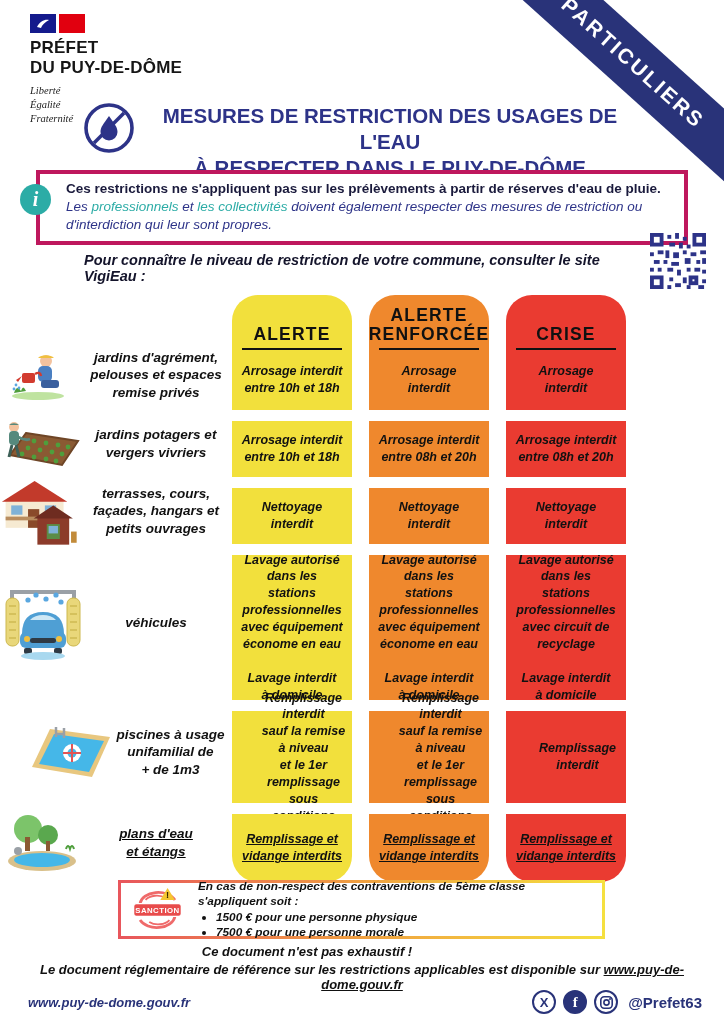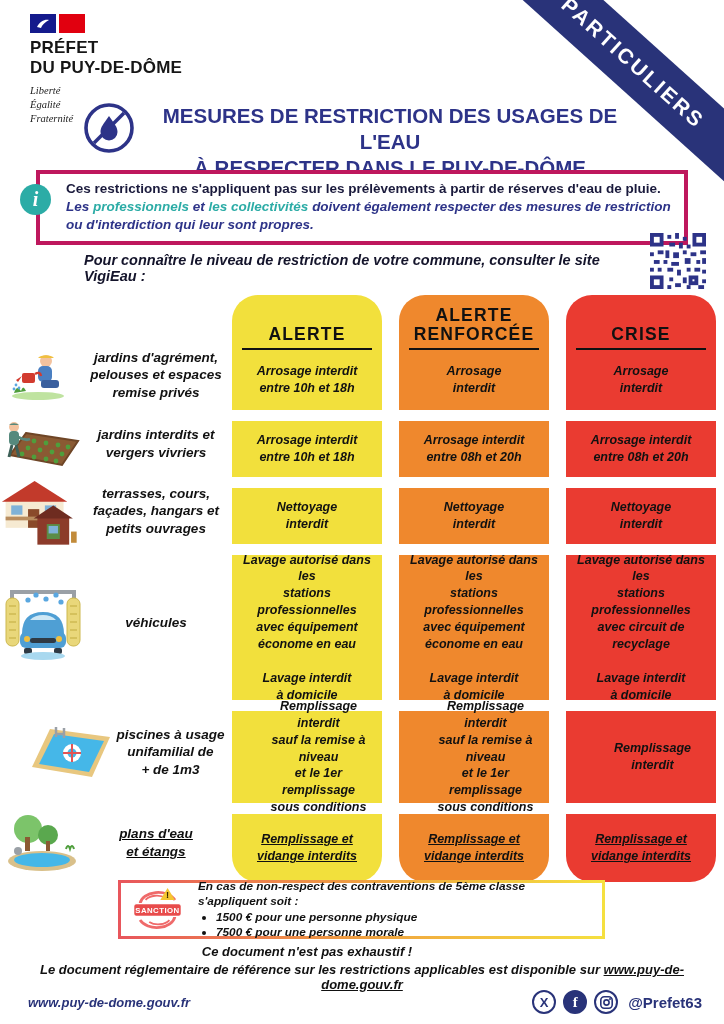--- a/index.html
+++ b/index.html
@@ -19,39 +19,39 @@
   .ribbon span { color:#fff; font-weight:bold; font-size:21px; letter-spacing:2.5px; }
 
   .title-icon { position:absolute; top:101px; left:82px; }
   .title-text { position:absolute; top:103px; left:140px; width:500px; text-align:center;
                 color:#2d3388; font-weight:bold; font-size:20.5px; line-height:1.28; }
 
   
   .info-box { position:absolute; top:170px; left:36px; width:652px; min-height:62px;
               border:4px solid #be185d; background:#fff; padding:7px 12px 7px 26px; }
   .info-line1 { color:#1a1a3c; font-size:13.5px; font-weight:bold; }
-  .info-line2 { color:#2d3388; font-size:13.5px; font-weight:bold; font-style:italic; margin-top:2px; line-height:1.35; }
+  .info-line2 { color:#2d3388; font-size:13.5px; font-weight:normal; font-style:italic; margin-top:2px; line-height:1.35; }
   .teal-word { color:#2caca6; }
   .info-i { position:absolute; top:184px; left:20px; width:31px; height:31px; border-radius:50%;
             background:#2caca6; color:#fff; display:flex; align-items:center; justify-content:center;
             font-family:"Liberation Serif", serif; font-style:italic; font-weight:bold; font-size:20px; z-index:3; }
 
   .vigieau { position:absolute; top:252px; left:84px; width:540px; color:#14142b;
              font-weight:bold; font-style:italic; font-size:14.5px; }
   .qr { position:absolute; top:233px; left:650px; }
 
   
   .table { position:absolute; top:295px; left:0; width:724px; display:flex; }
   .labels-col { width:226px; padding-top:50px; display:flex; flex-direction:column; gap:11px; }
   .label-row { display:flex; align-items:center; }
   .label-icon { width:86px; display:flex; justify-content:center; align-items:center; }
   .label-text { flex:1; text-align:center; font-weight:bold; font-style:italic; font-size:13.5px;
                 color:#111; line-height:1.3; white-space:pre-line; }
   .cols { display:flex; gap:17px; margin-left:6px; }
-  .col { width:150px; display:flex; flex-direction:column; gap:11px; }
+  .col { width:120px; display:flex; flex-direction:column; gap:11px; }
   .yellow { background:#f2e03c; }
   .orange { background:#ef882d; }
   .red    { background:#ea3b31; }
   .col-head { border-radius:26px 26px 0 0; padding-top:8px; }
   .head-label { height:40px; display:flex; align-items:flex-end; justify-content:center;
                 font-weight:bold; font-size:17.5px; letter-spacing:1.2px; color:#111;
                 text-align:center; line-height:1.05; white-space:pre-line; }
   .head-rule { border-top:2.5px solid #111; margin:5px 10px 0 10px; }
   .cell { display:flex; align-items:center; justify-content:center; text-align:center;
           font-weight:bold; font-style:italic; font-size:12.5px; color:#111;
@@ -223,21 +223,21 @@
                 <circle cx="42" cy="42" r="2.4"></circle>
                 <circle cx="52" cy="44" r="2.4"></circle>
             </g>
             <circle cx="10" cy="10" r="5" fill="#f3c29e"></circle>
             <path d="M5 8 a6 4 0 0 1 10 0 z" fill="#56897d"></path>
             <rect x="5" y="14" width="10" height="14" rx="4" fill="#56897d"></rect>
             <path d="M8 28 l-3 12 m7 -12 l3 12" stroke="#3c5f57" stroke-width="3"></path>
             <path d="M14 20 q8 4 12 2" fill="none" stroke="#56897d" stroke-width="3"></path>
           </svg>
         </div>
-        <div class="label-text">jardins interdits et
+        <div class="label-text">jardins potagers et
 vergers vivriers</div>
       </div>
       <div class="label-row h3">
         <div class="label-icon">
           <svg width="92" height="80" viewBox="0 0 92 80">
             <rect x="6" y="28" width="62" height="30" fill="#f6ead2"></rect>
             <path d="M2 30 L37 8 L72 30 Z" fill="#c23a2b"></path>
             <rect x="12" y="34" width="12" height="10" fill="#7fb2d8"></rect>
             <rect x="48" y="34" width="12" height="10" fill="#7fb2d8"></rect>
             <rect x="30" y="38" width="12" height="20" fill="#8a4a2a"></rect>

